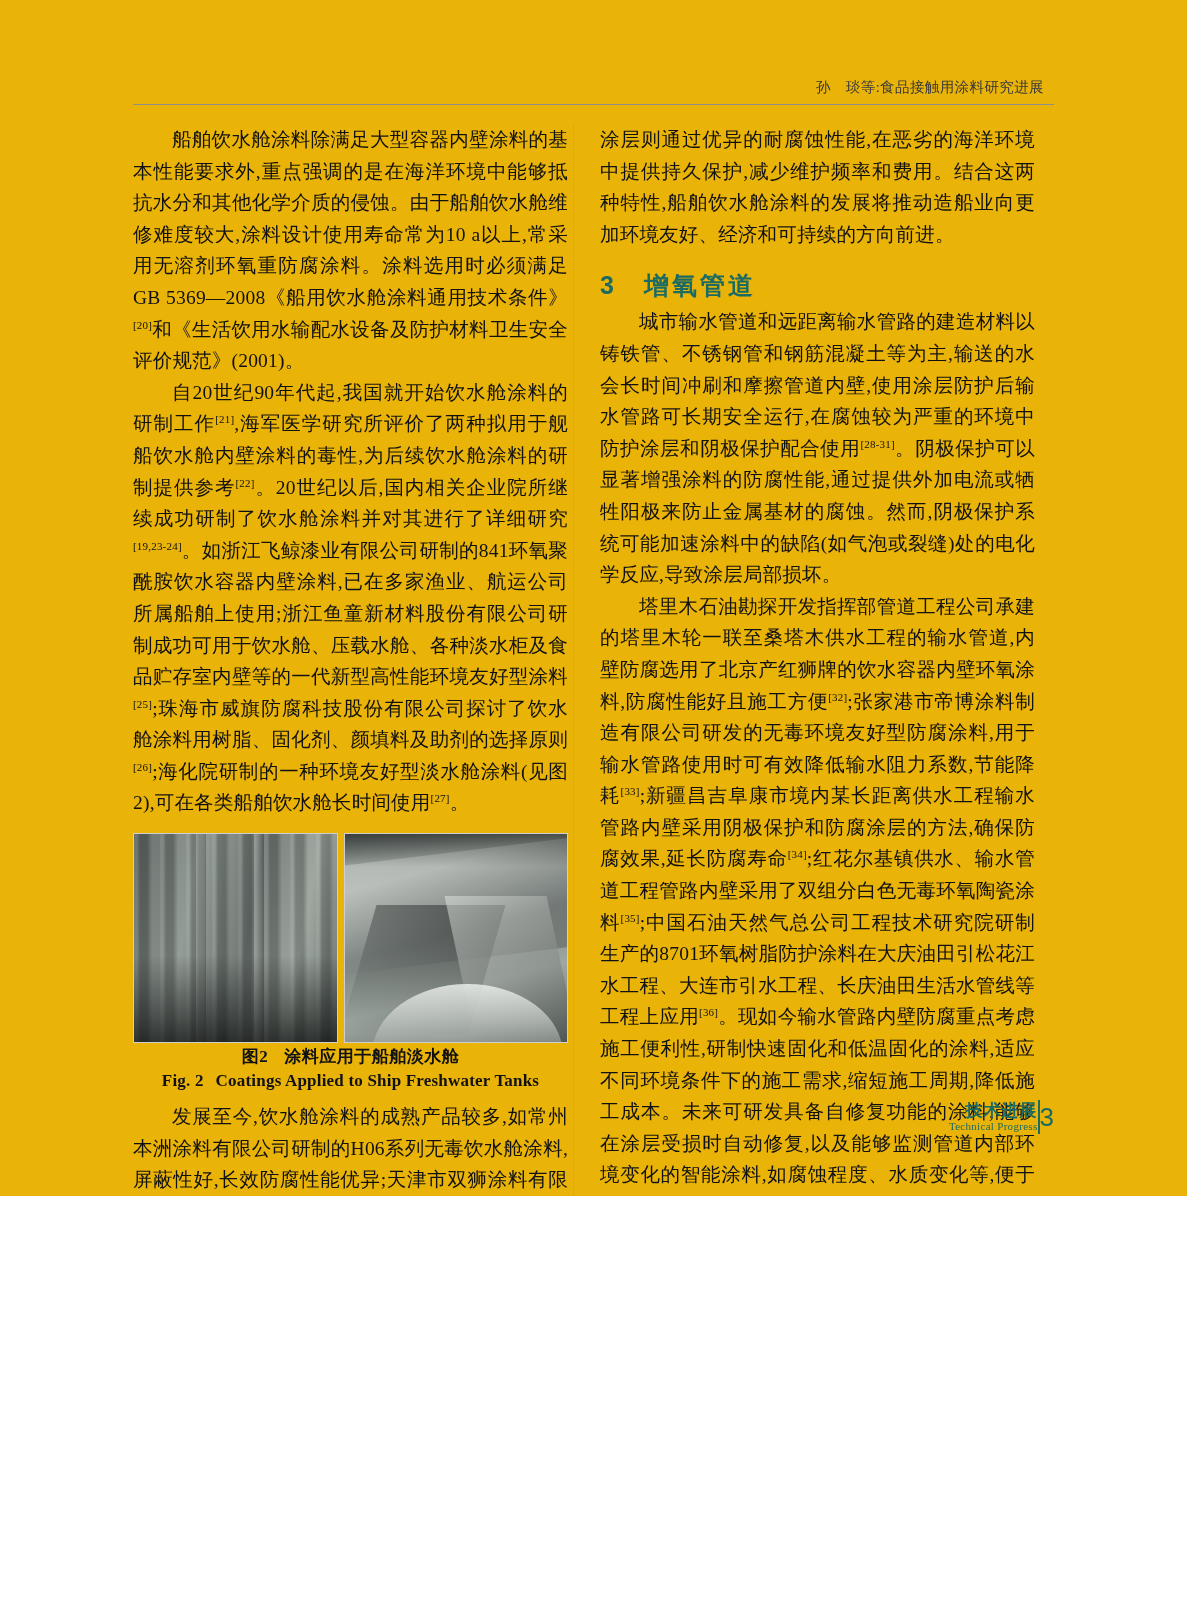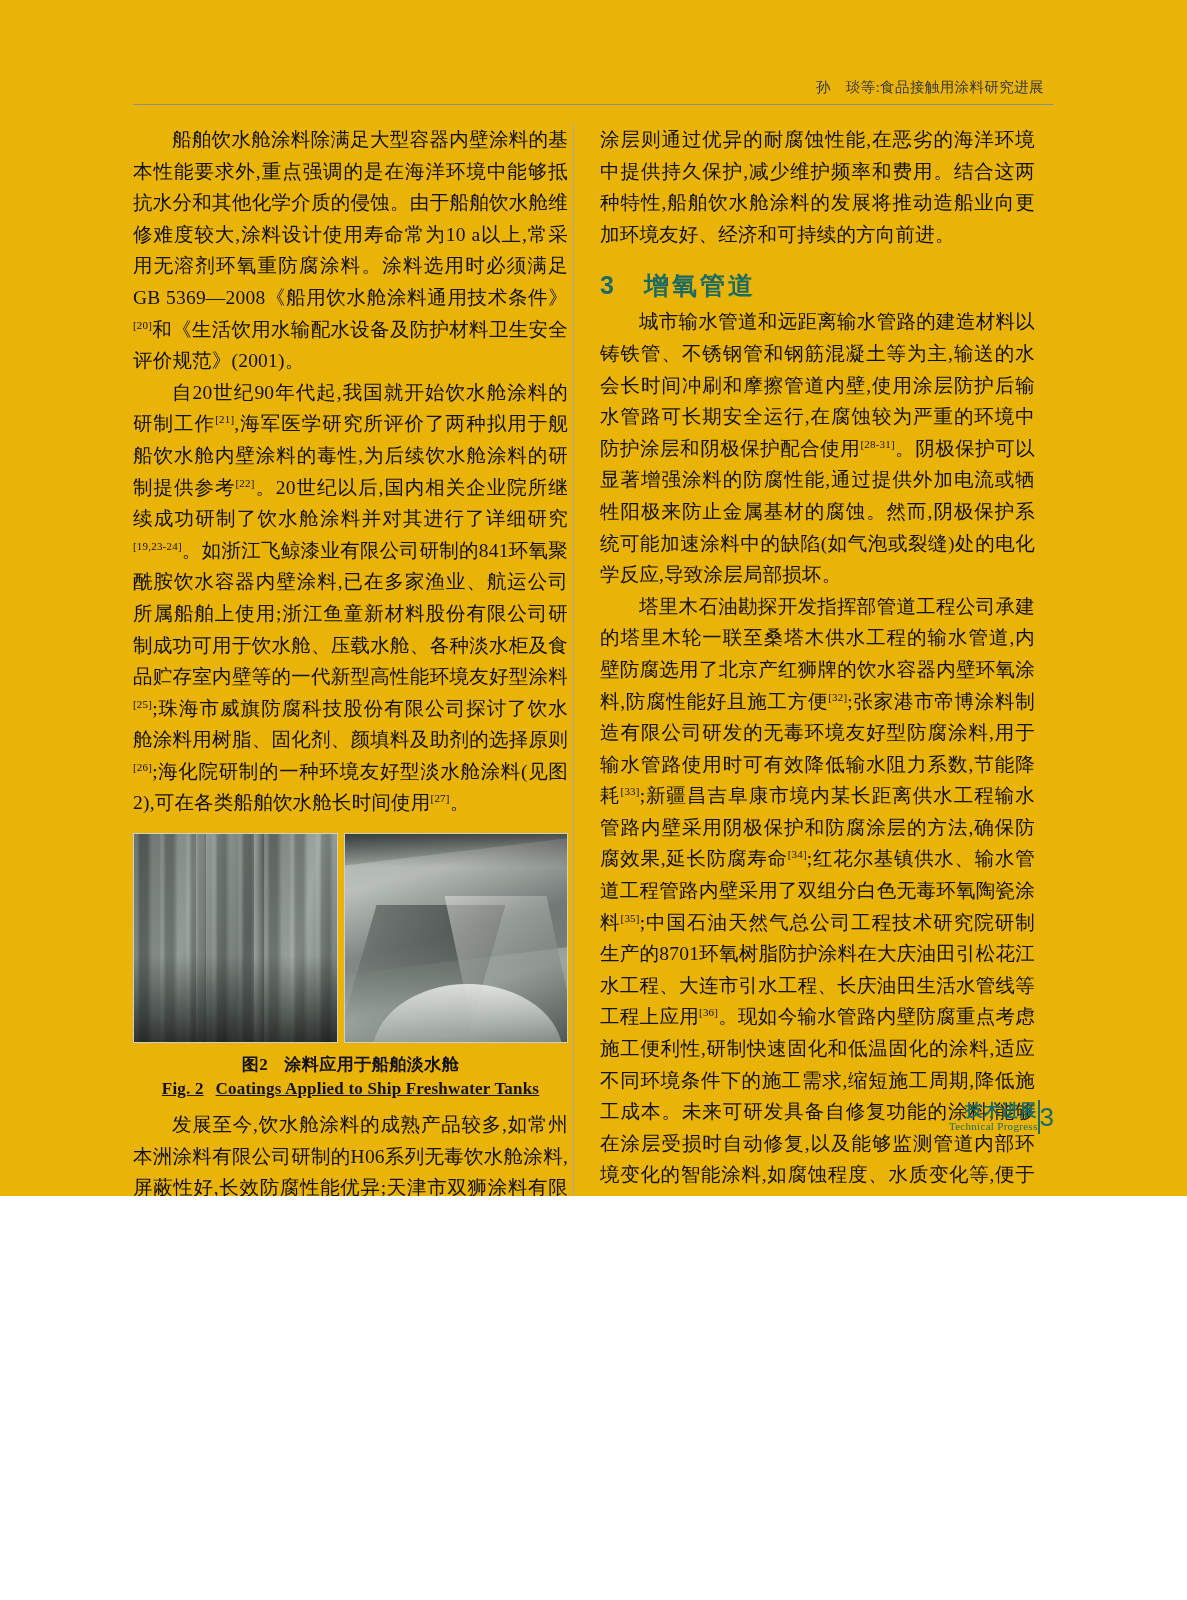--- a/index.html
+++ b/index.html
@@ -151,32 +151,31 @@
     position: absolute; left: 12%; bottom: -6%; width: 86%; height: 34%;
     border-radius: 50% 50% 0 0 / 100% 100% 0 0;
     background: linear-gradient(180deg, rgba(235,238,235,0.85), rgba(150,158,153,0.45));
   }
   .photoB .v5 {
     position: absolute; left: 0; right: 0; top: 0; height: 16%;
     background: linear-gradient(180deg, rgba(20,23,22,0.65), rgba(20,23,22,0));
   }
 
   .fig-cap {
-    margin-top: 10px;
+    margin-top: 2px;
     text-align: center;
     font-size: 17px;
     line-height: 24px;
   }
   .fig-cap .cn { font-weight: bold; letter-spacing: 0.5px; }
   .fig-cap .cn .gap { display: inline-block; width: 16px; }
   .fig-cap .en {
     font-weight: bold;
     font-family: "Liberation Serif", "DejaVu Serif", serif;
     letter-spacing: 0.2px;
-    text-decoration: underline;
   }
   .fig-cap .en .gap { display: inline-block; width: 12px; }
 
   
   .footer {
     position: absolute;
     right: 133px;
     bottom: 62px;
     display: flex;
     align-items: center;

